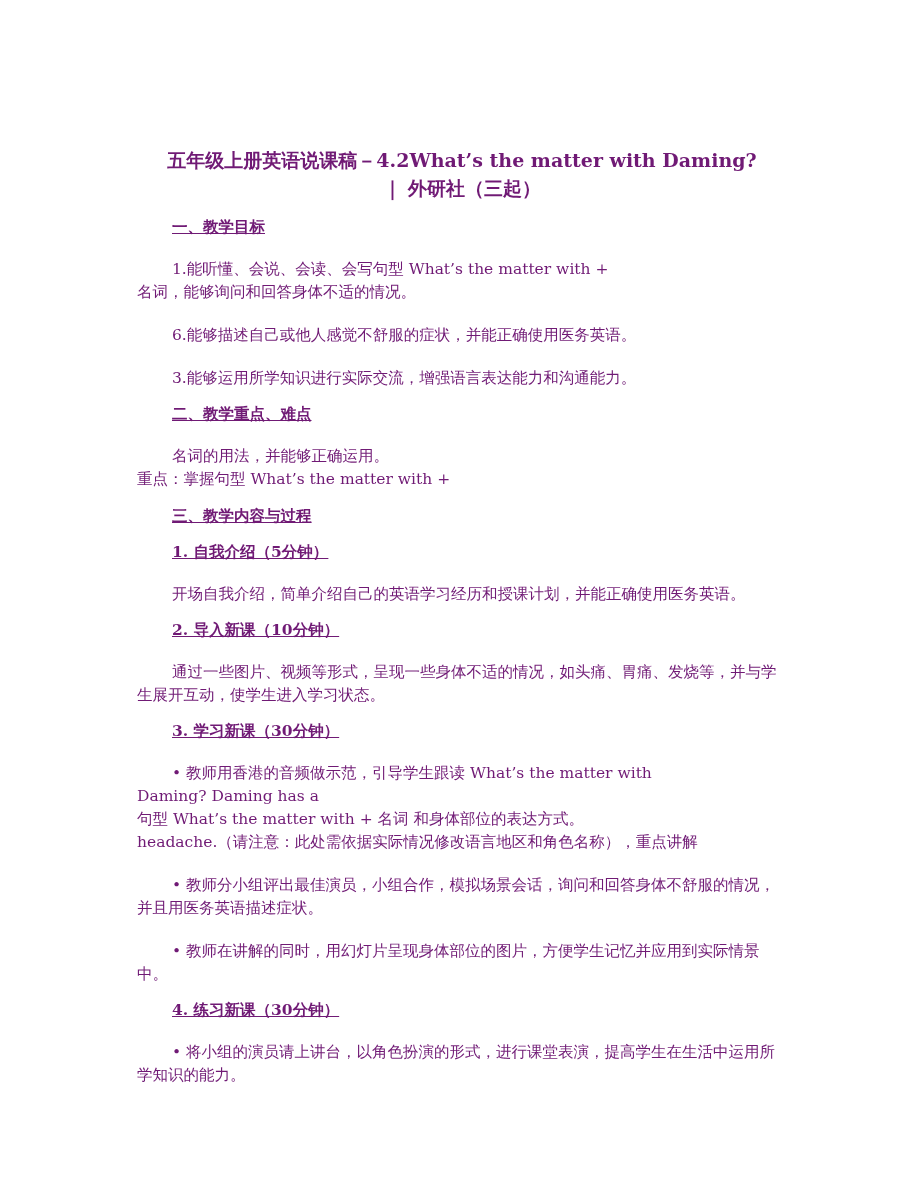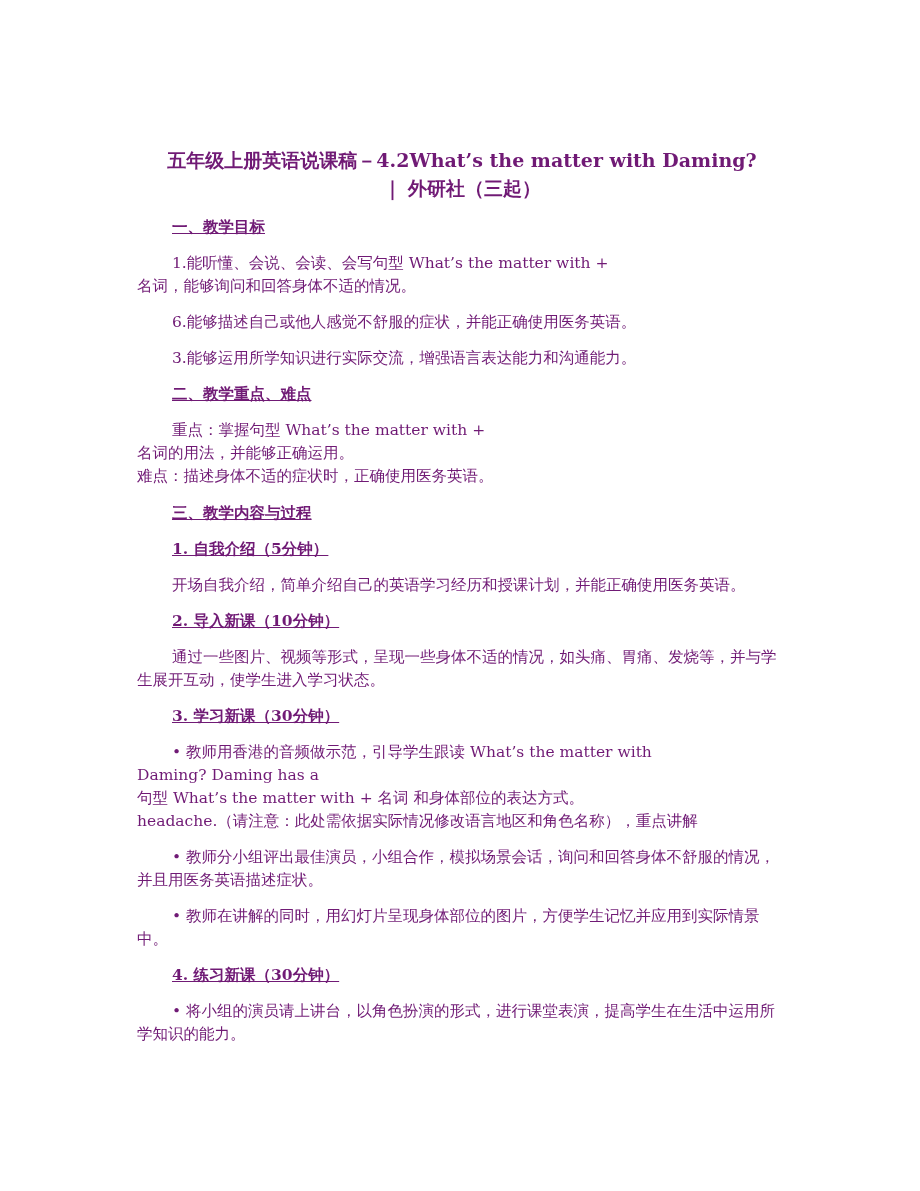--- a/index.html
+++ b/index.html
@@ -30,23 +30,22 @@
   <div class="h">一、教学目标</div>
   <div class="p">
     <span class="line">1.能听懂、会说、会读、会写句型 What’s the matter with +</span>
     <span class="line noind" style="text-indent:0;margin-left:0;">名词，能够询问和回答身体不适的情况。</span>
   </div>
   <div class="p">6.能够描述自己或他人感觉不舒服的症状，并能正确使用医务英语。</div>
   <div class="p">3.能够运用所学知识进行实际交流，增强语言表达能力和沟通能力。</div>
 
   <div class="h">二、教学重点、难点</div>
   <div class="p" style="margin-bottom:14px;">
+    <span class="line">名词的用法，并能够正确运用。</span>
     <span class="line">重点：掌握句型 What’s the matter with +</span>
-    <span class="line">名词的用法，并能够正确运用。</span>
-    <span class="line">难点：描述身体不适的症状时，正确使用医务英语。</span>
   </div>
 
   <div class="h">三、教学内容与过程</div>
 
   <div class="h">1. 自我介绍（5分钟）</div>
   <div class="p">开场自我介绍，简单介绍自己的英语学习经历和授课计划，并能正确使用医务英语。</div>
 
   <div class="h">2. 导入新课（10分钟）</div>
   <div class="p">通过一些图片、视频等形式，呈现一些身体不适的情况，如头痛、胃痛、发烧等，并与学生展开互动，使学生进入学习状态。</div>
 
@@ -61,15 +60,15 @@
   <div class="p">• 教师在讲解的同时，用幻灯片呈现身体部位的图片，方便学生记忆并应用到实际情景中。</div>
 
   <div class="h">4. 练习新课（30分钟）</div>
   <div class="p">• 将小组的演员请上讲台，以角色扮演的形式，进行课堂表演，提高学生在生活中运用所学知识的能力。</div>
 </div>
 
 <style>
   
   .p .line { text-indent: 0; }
   .p .line:first-child { text-indent: 35px; }
-  .p { text-indent: 35px; }
+  .p { text-indent: 35px; margin-top: 20px; }
   .p:has(.line) { text-indent: 0; }
 </style>
 
 </body></html>

